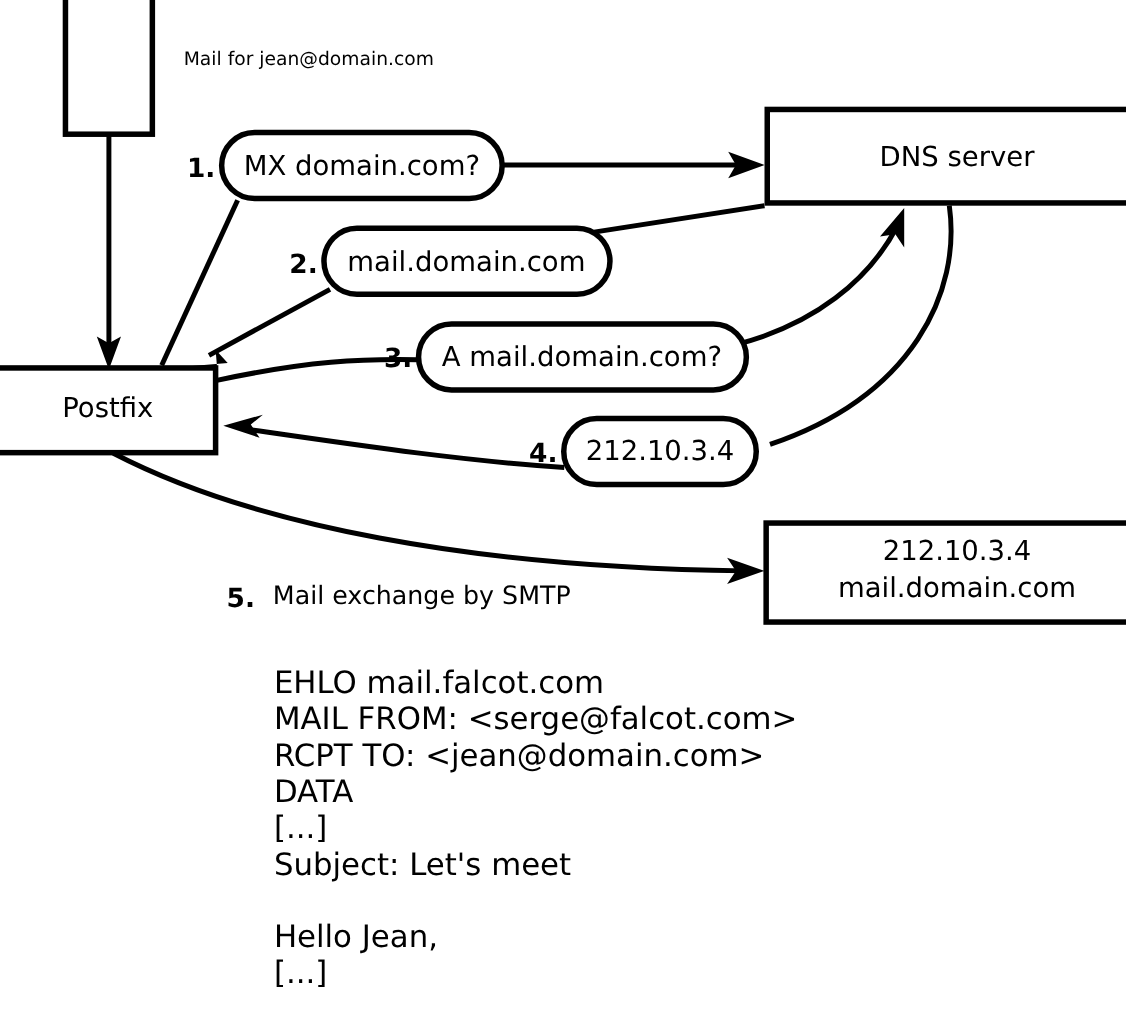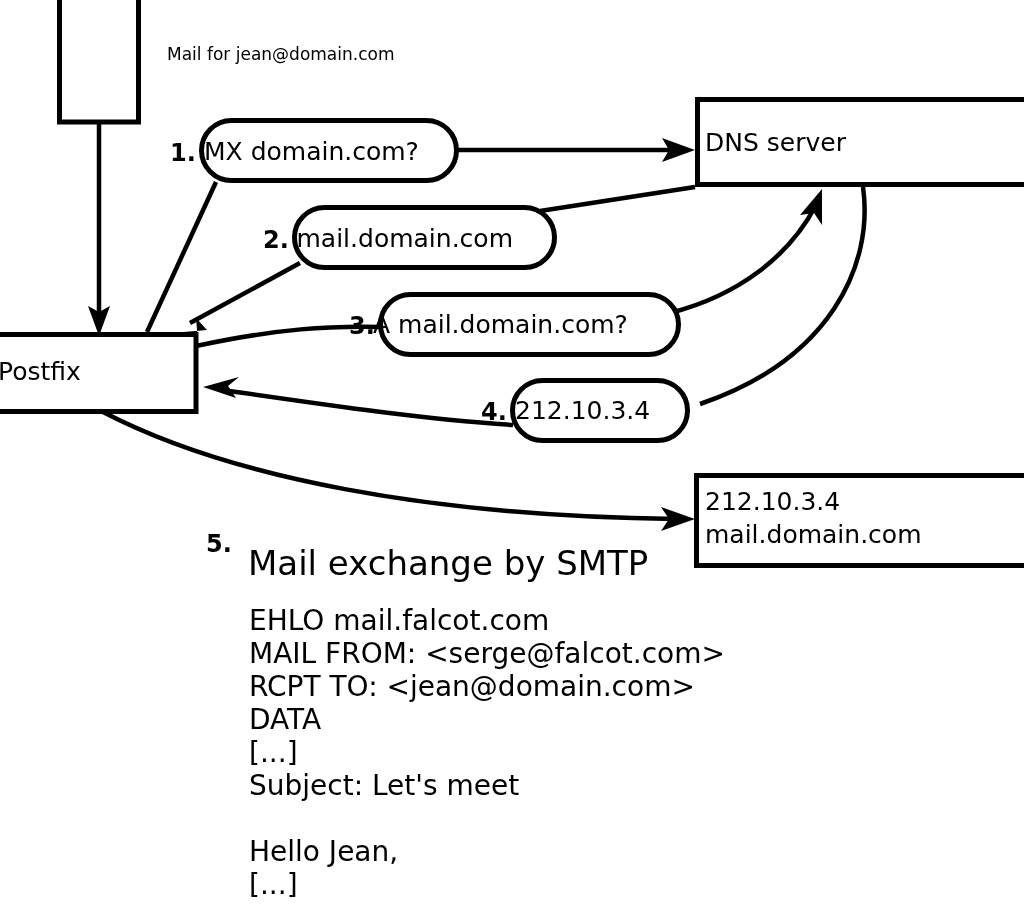--- a/index.html
+++ b/index.html
@@ -50,39 +50,38 @@
     stroke: none;
   }
   .lbl {
     position: absolute;
     font-family: "DejaVu Sans", sans-serif;
     color: #000000;
     white-space: pre;
     line-height: 1;
   }
   .lbl-center {
-    text-align: left;
+    text-align: center;
     transform: translate(-50%, -50%);
   }
   .txt-node {
     font-size: 25px;
   }
   .txt-bubble {
     font-size: 25px;
   }
   .txt-step {
     font-size: 24px;
     font-weight: bold;
   }
   .txt-caption {
     font-size: 17px;
   }
   .txt-step-title {
-    font-size: 34px;
-    margin-top: 15px;
+    font-size: 23px;
   }
   .smtp-block {
     position: absolute;
     left: 249px;
     top: 604px;
     font-family: "DejaVu Sans", sans-serif;
     font-size: 28px;
     line-height: 33px;
     color: #000000;
     white-space: pre;

